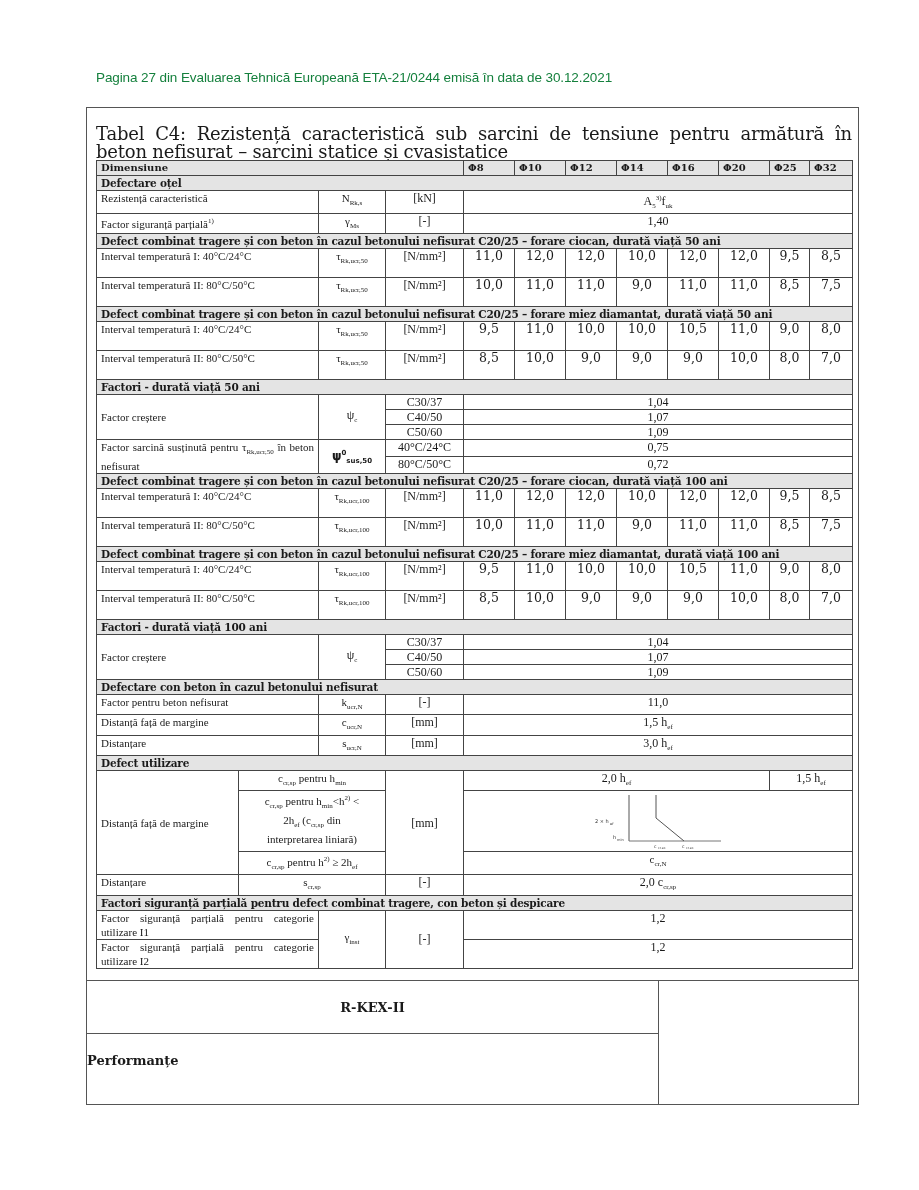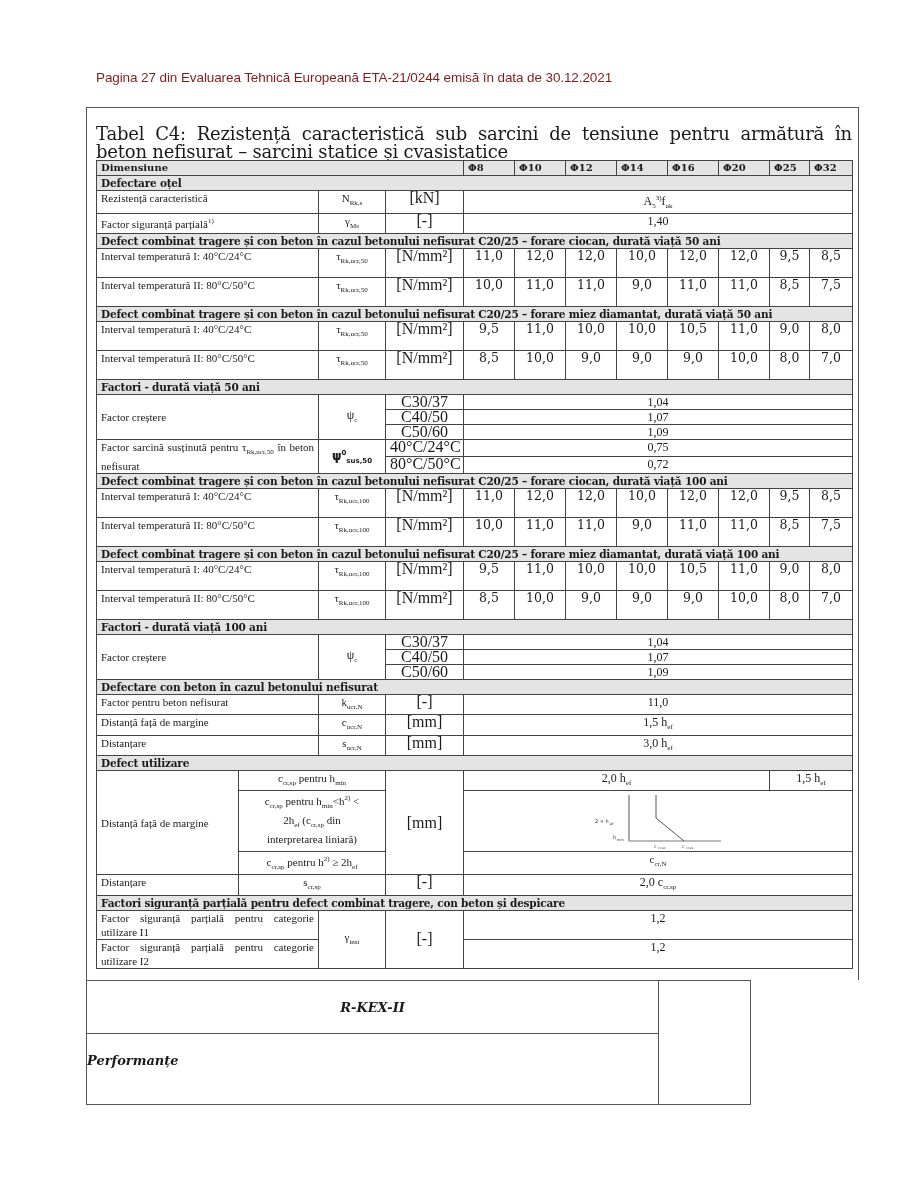--- a/index.html
+++ b/index.html
@@ -1,34 +1,34 @@
 <!DOCTYPE html>
 <html><head>
 <meta charset="utf-8">
 <style>
   html, body { margin: 0; padding: 0; background: #ffffff; }
   body { width: 919px; height: 1190px; position: relative; font-family: "DejaVu Serif", serif; color: #1a1a1a; overflow: hidden; }
-  .page-header { position: absolute; left: 96px; top: 70px; font-family: "Liberation Sans", sans-serif; font-size: 13.5px; color: #7f1d1d; letter-spacing: -0.1px; }
+  .page-header { position: absolute; left: 96px; top: 70px; font-family: "Liberation Sans", sans-serif; font-size: 13.5px; color: #15803d; letter-spacing: -0.1px; }
   .frame { position: absolute; left: 86px; top: 107px; width: 773px; height: 873px; border: 1px solid #555; border-bottom: none; box-sizing: border-box; }
   .title { position: absolute; left: 96px; top: 125px; width: 756px; font-family: "DejaVu Serif", serif; font-weight: normal; font-size: 18px; line-height: 18px; text-align: justify; text-align-last: left; letter-spacing: -0.2px; }
   table.main { position: absolute; left: 96px; top: 160px; width: 756px; border-collapse: collapse; table-layout: fixed; font-family: "Liberation Serif", serif; font-size: 11.5px; }
   table.main td { border: 1px solid #444; padding: 0 4px; vertical-align: top; line-height: 14px; height: 14px; overflow: hidden; }
   .sec td, td.sec { background: #e4e4e4; font-weight: bold; font-family: "DejaVu Serif", serif; font-size: 10.5px; letter-spacing: -0.2px; }
   td.hdr { background: #e4e4e4; font-weight: bold; font-family: "DejaVu Serif", serif; font-size: 10px; }
   td.c { text-align: center; }
   td.num { text-align: center; font-size: 12.5px; font-family: "DejaVu Serif", serif; }
   td.lbl { font-size: 11px; }
   td.sym { text-align: center; font-size: 9px; }
-  td.unit { text-align: center; font-size: 16px; font-family: Liberation Serif, serif; }
+  td.unit { text-align: center; font-size: 12px; font-family: Liberation Serif, serif; }
   tr.tall td { height: 28px; }
   .just { text-align: justify; text-align-last: left; }
   .vm { vertical-align: middle !important; }
   sub, sup { font-size: 7px; }
   .diagram { display: block; margin: 2px auto 0; }
-  .footer { position: absolute; left: 86px; top: 980px; width: 665px; height: 125px; border: 1px solid #555; box-sizing: border-box; font-family: "DejaVu Serif", serif; font-style: italic; }
+  .footer { position: absolute; left: 86px; top: 980px; width: 773px; height: 125px; border: 1px solid #555; box-sizing: border-box; font-family: "DejaVu Serif", serif; }
   .footer .left-top { position: absolute; left: 0; top: 0; width: 572px; height: 53px; border-right: 1px solid #555; border-bottom: 1px solid #555; box-sizing: border-box; display: flex; align-items: center; justify-content: center; font-weight: bold; font-size: 13px; }
   .footer .left-bot { position: absolute; left: 0; top: 53px; width: 572px; height: 70px; border-right: 1px solid #555; box-sizing: border-box; text-align: left; padding-top: 18px; font-size: 13px; line-height: 17px; }
   .footer .left-bot .b { font-weight: bold; }
   .footer .right { position: absolute; left: 572px; top: 0; width: 199px; height: 123px; text-align: center; padding-top: 18px; box-sizing: border-box; font-size: 13px; line-height: 17px; }
   .footer .right .b { font-weight: bold; }
 </style>
 </head>
 <body>
 
 <div class="page-header">Pagina 27 din Evaluarea Tehnică Europeană ETA-21/0244 emisă în data de 30.12.2021</div>

